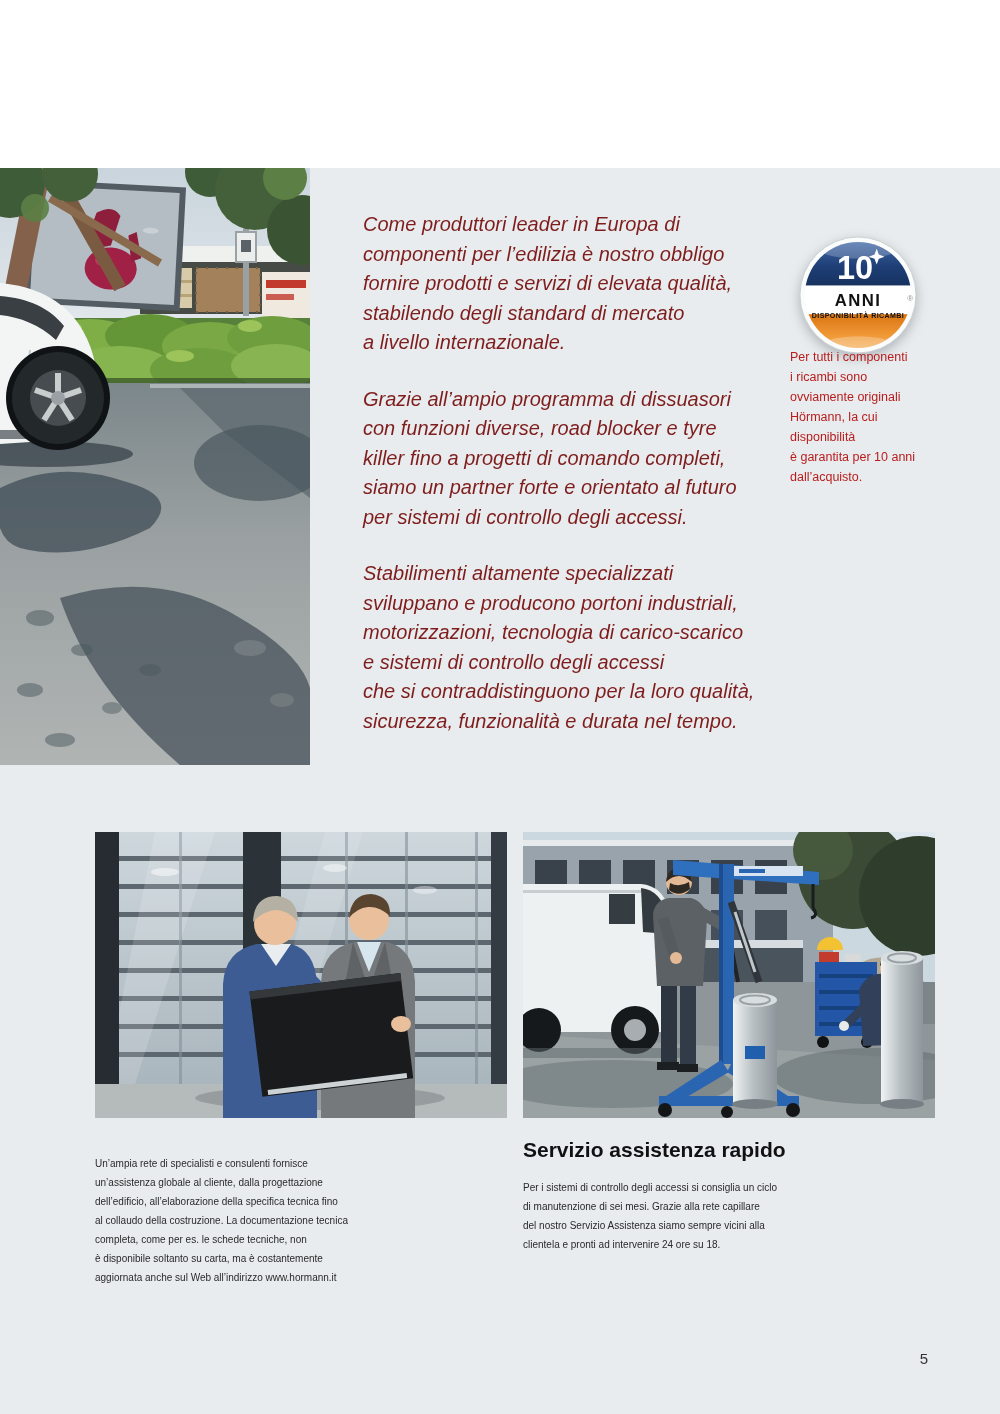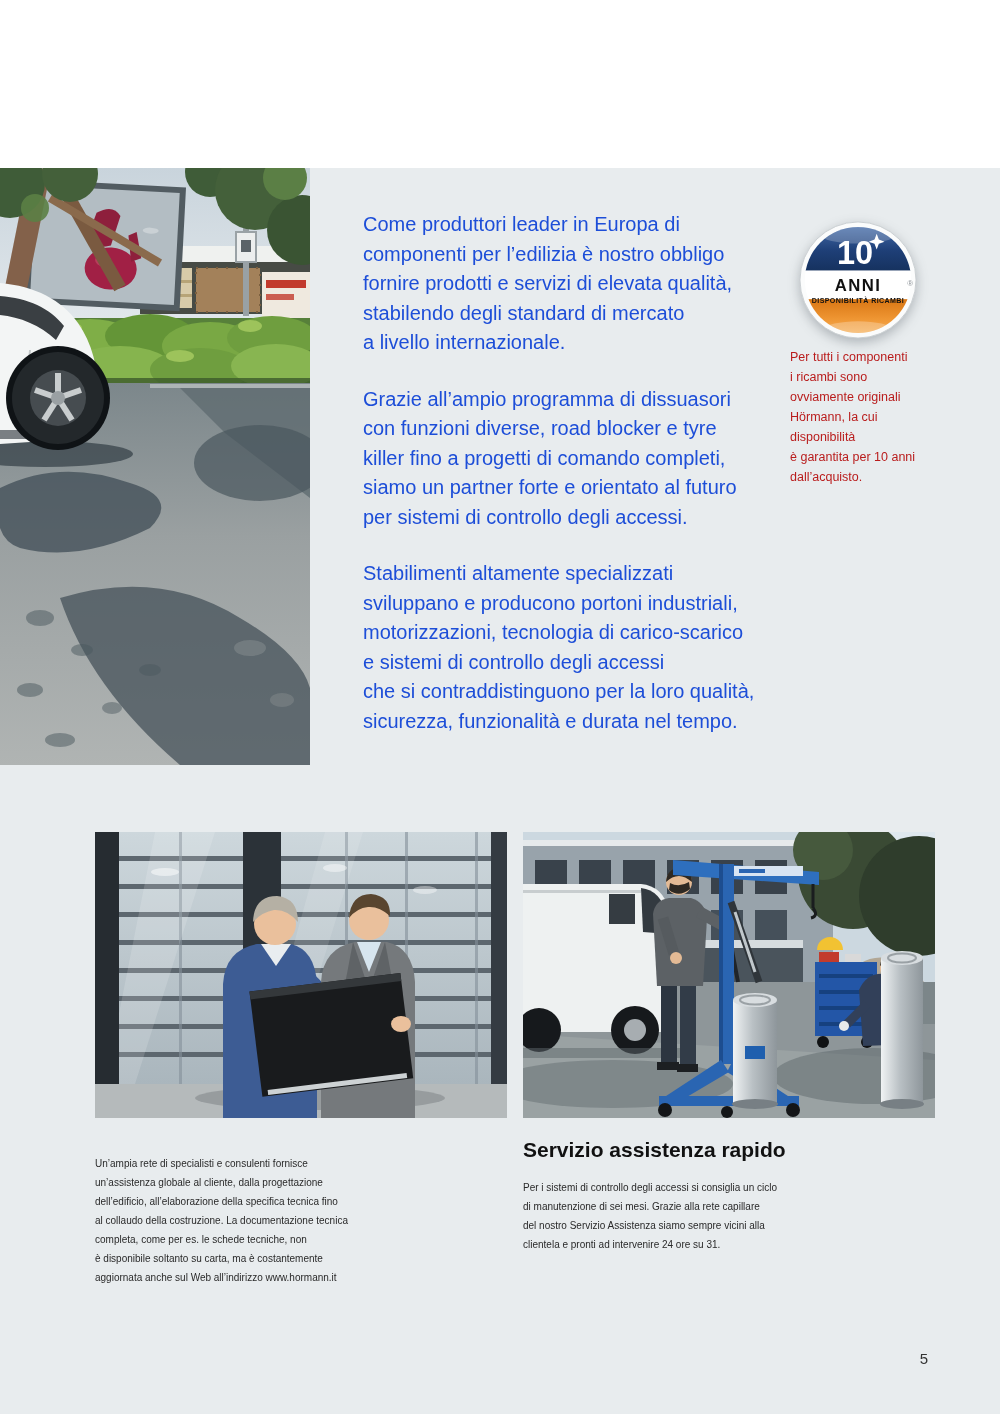--- a/index.html
+++ b/index.html
@@ -1,23 +1,23 @@
 <!DOCTYPE html>
 <html><head>
 <meta charset="utf-8">
 <style>
   html,body{margin:0;padding:0;background:#ffffff;}
   .page{position:relative;width:1000px;height:1414px;margin:0 auto;background:#ffffff;overflow:hidden;
         font-family:"Liberation Sans", sans-serif;color:#1c1c1c;}
   .content-bg{position:absolute;left:0;top:168px;width:1000px;height:1246px;background:#e8ecee;}
   .abs{position:absolute;}
   .photo{display:block;}
-  .intro{left:363px;top:210px;width:430px;font-size:20px;line-height:29.5px;color:#1d4ed8;}
+  .intro{left:363px;top:210px;width:430px;font-size:20px;line-height:29.5px;color:#7f1d1d;font-style:italic;}
   .intro p{margin:0 0 27px 0;white-space:pre-line;}
-  .badge-wrap{left:799px;top:221px;width:118px;height:118px;filter:drop-shadow(0 4px 6px rgba(40,50,60,.30));}
+  .badge-wrap{left:799px;top:236px;width:118px;height:118px;filter:drop-shadow(0 4px 6px rgba(40,50,60,.30));}
   .badge-note{left:790px;top:347px;width:165px;font-size:12.5px;line-height:20px;color:#b91c1c;white-space:pre-line;}
   .photos-row-left{left:95px;top:832px;}
   .photos-row-right{left:523px;top:832px;}
   .section{width:425px;}
   .section-left{left:95px;top:1138px;}
   .section-right{left:523px;top:1138px;}
   .section h2{margin:0;font-size:21px;line-height:24px;font-weight:bold;color:#111111;}
   .section .body{margin-top:16px;font-size:10px;line-height:19px;color:#2a2a2a;white-space:pre-line;}
   .page-number{left:912px;top:1350px;width:24px;text-align:center;font-size:15px;color:#333333;}
 </style>
@@ -388,17 +388,17 @@
 al collaudo della costruzione. La documentazione tecnica
 completa, come per es. le schede tecniche, non
 è disponibile soltanto su carta, ma è costantemente
 aggiornata anche sul Web all’indirizzo www.hormann.it</div>
   </div>
   <div class="abs section section-right">
     <h2>Servizio assistenza rapido</h2>
     <div class="body">Per i sistemi di controllo degli accessi si consiglia un ciclo
 di manutenzione di sei mesi. Grazie alla rete capillare
 del nostro Servizio Assistenza siamo sempre vicini alla
-clientela e pronti ad intervenire 24 ore su 31.</div>
+clientela e pronti ad intervenire 24 ore su 18.</div>
   </div>
 
   <div class="abs page-number">5</div>
 </div>
 
 </body></html>

